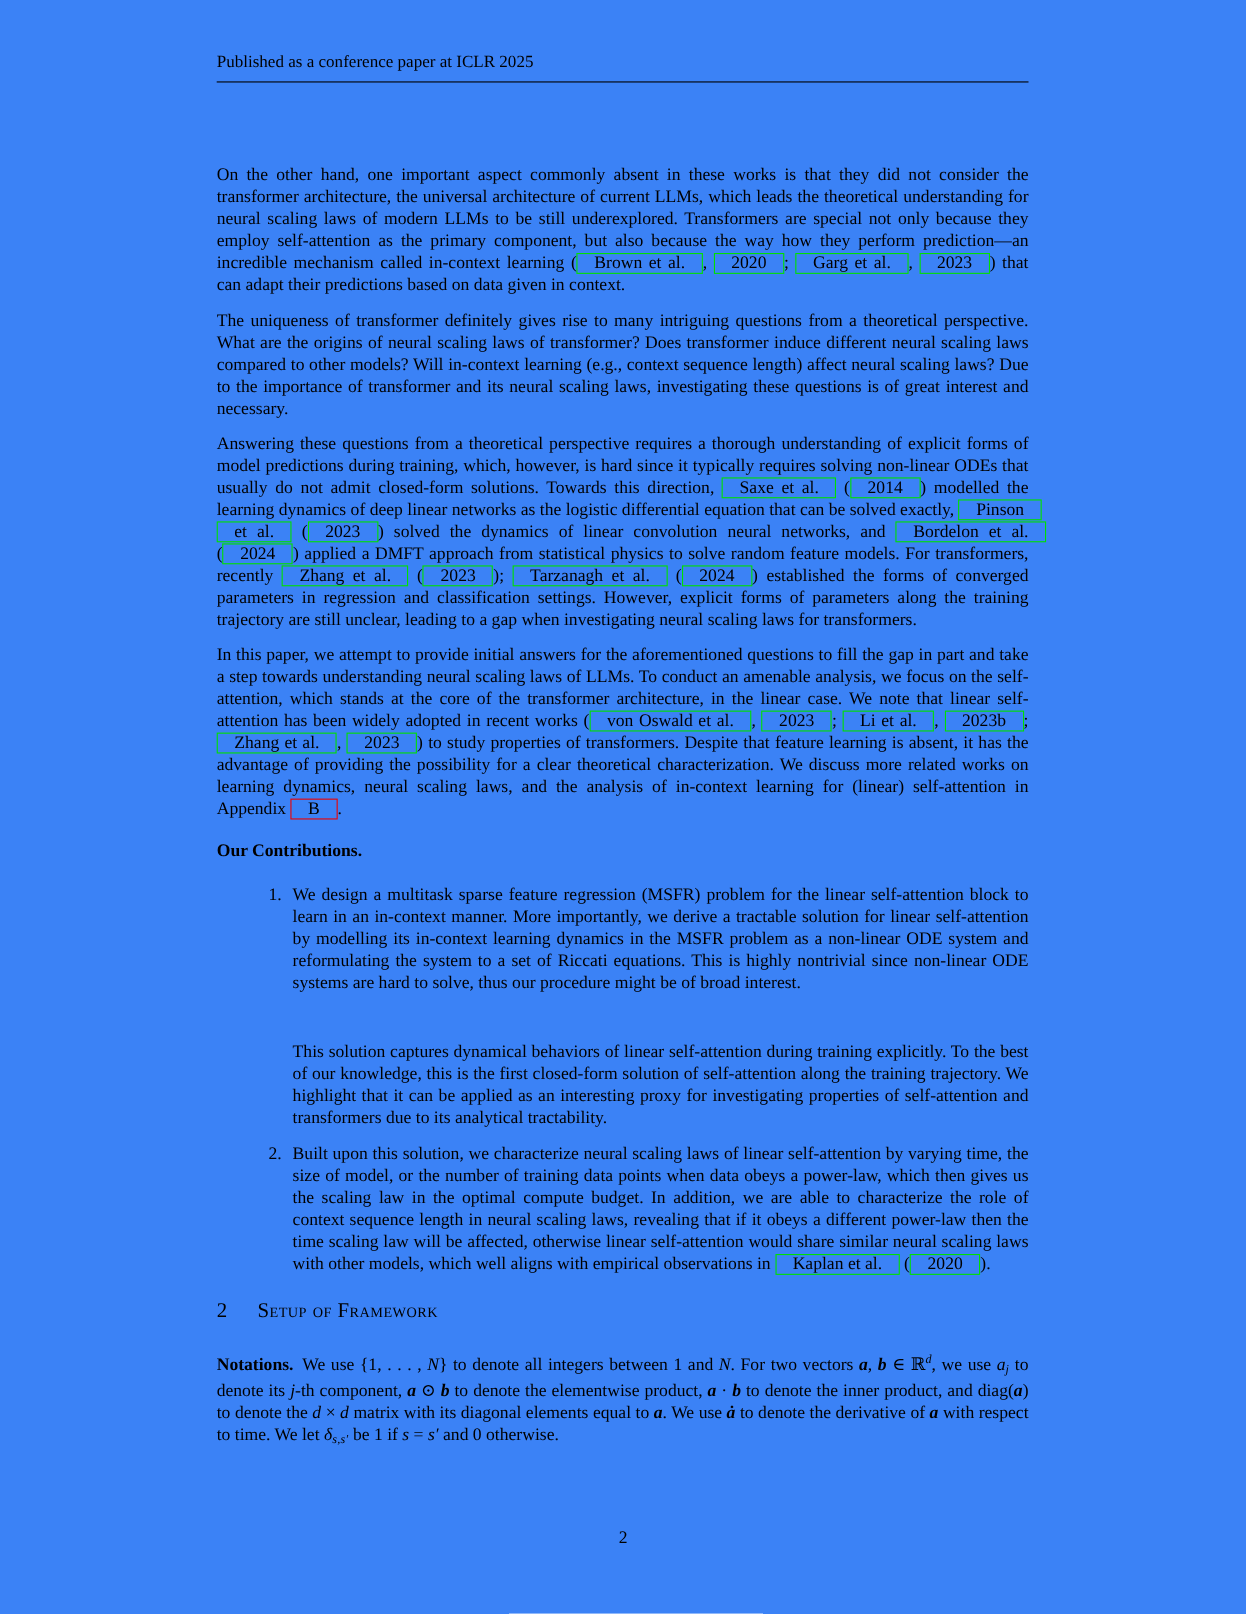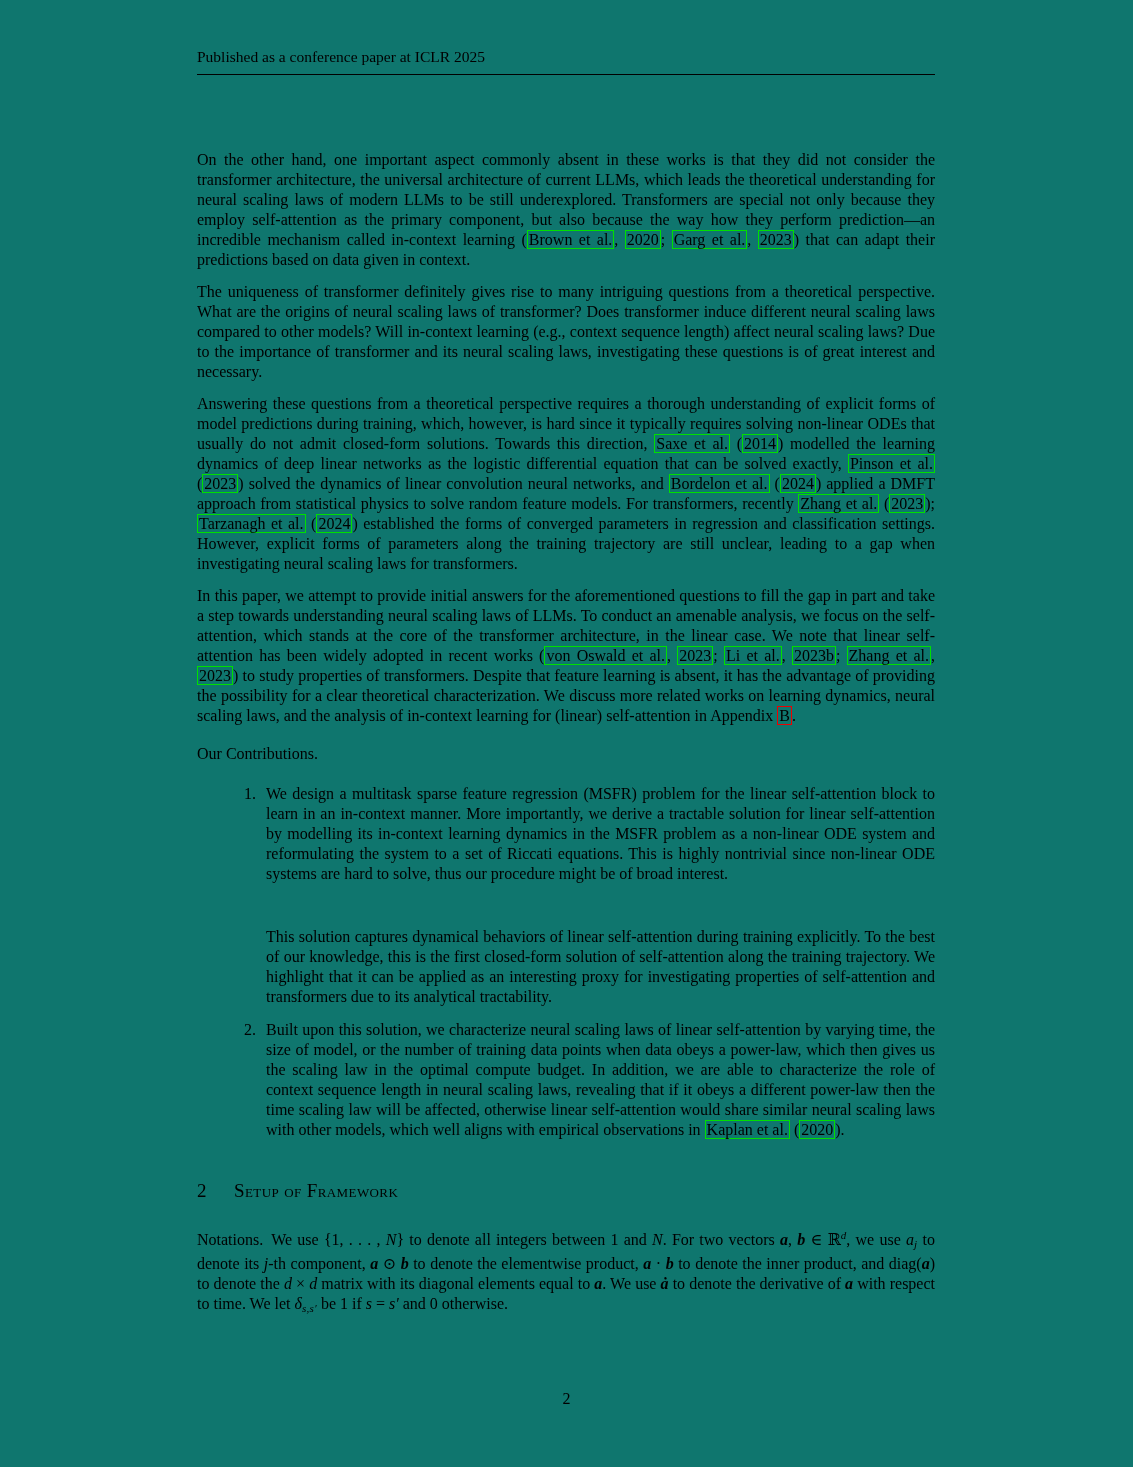--- a/index.html
+++ b/index.html
@@ -5,21 +5,21 @@
   html, body { margin: 0; padding: 0; background: #ffffff; }
   :root {
     --cite-green: #00e000;
     --cite-red: #ee0000;
     --ink: #000000;
   }
   .page {
     position: relative;
     width: 1133px;
     height: 1467px;
-    background: #0f766e;
+    background: #3b82f6;
     overflow: hidden;
     font-family: "Liberation Serif", "DejaVu Serif", serif;
     color: var(--ink);
   }
   .content {
     position: absolute;
     left: 197px;
     top: 0;
     width: 738px;
   }
@@ -39,46 +39,46 @@
   .blk-section-heading { text-align: left; }
   
   [data-name="para-transformer-consideration"] { margin-top: 75px; }
   [data-name="para-uniqueness-questions"]      { margin-top: 12px; }
   [data-name="para-answering-questions"]       { margin-top: 12px; }
   [data-name="para-this-paper"]                { margin-top: 12px; }
   [data-name="contributions-heading"]          { margin-top: 18px; }
   [data-name="contribution-1"]                 { margin-top: 20px; }
   [data-name="contribution-1-continued"]       { margin-top: 9px; }
   [data-name="contribution-2"]                 { margin-top: 13px; }
-  [data-name="section-2-heading"]              { margin-top: 40px; }
+  [data-name="section-2-heading"]              { margin-top: 21px; }
   [data-name="notations-paragraph"]            { margin-top: 23px; }
 
   .blk-list-item {
     position: relative;
     padding-left: 69px;
   }
   .list-num {
     position: absolute;
     left: 47px;
     top: 0;
   }
   .blk-list-continuation { margin-left: 69px; margin-top: 43px; }
 
   .run-i  { }
-  .run-b  { font-weight: normal; }
+  .run-b  { font-weight: bold; }
   .blk-paragraph .run-b { margin-right: 8px; }
   .run-m  { font-style: italic; }
   .run-mb { font-style: italic; font-weight: bold; }
   .run-sub { font-style: italic; font-size: 11px; vertical-align: -3px; letter-spacing: 0.3px; }
   .run-sup { font-style: italic; font-size: 11px; vertical-align: 6px; }
 
   .cite-green, .cite-red {
     color: var(--ink);
     text-decoration: none;
-    padding: 0 1px;
+    padding: 0 15px;
     border: 1.4px solid var(--cite-green);
     -webkit-box-decoration-break: clone;
     box-decoration-break: clone;
     cursor: pointer;
   }
   .cite-red { border-color: var(--cite-red); }
 
   .blk-section-heading {
     font-size: 19px;
     line-height: 22px;

